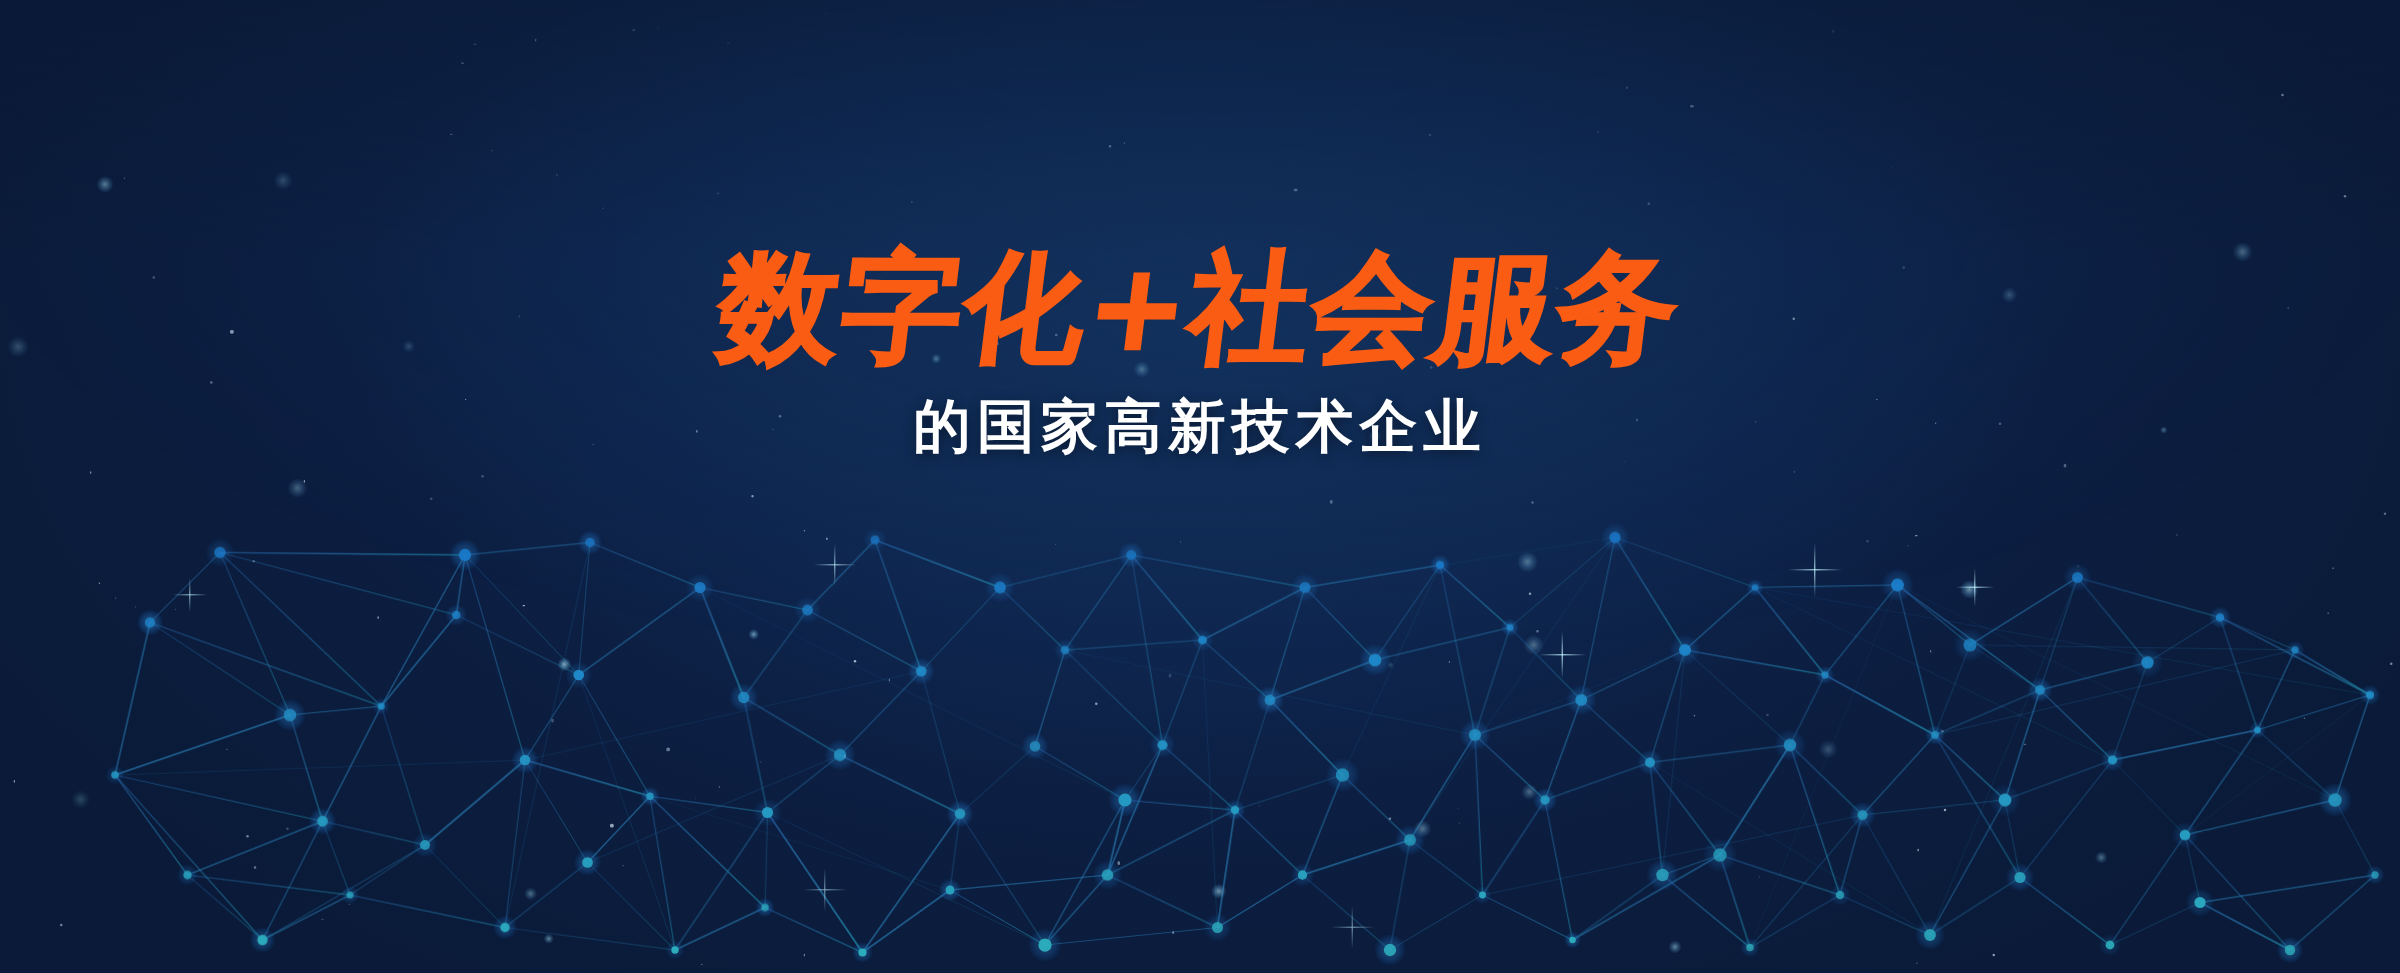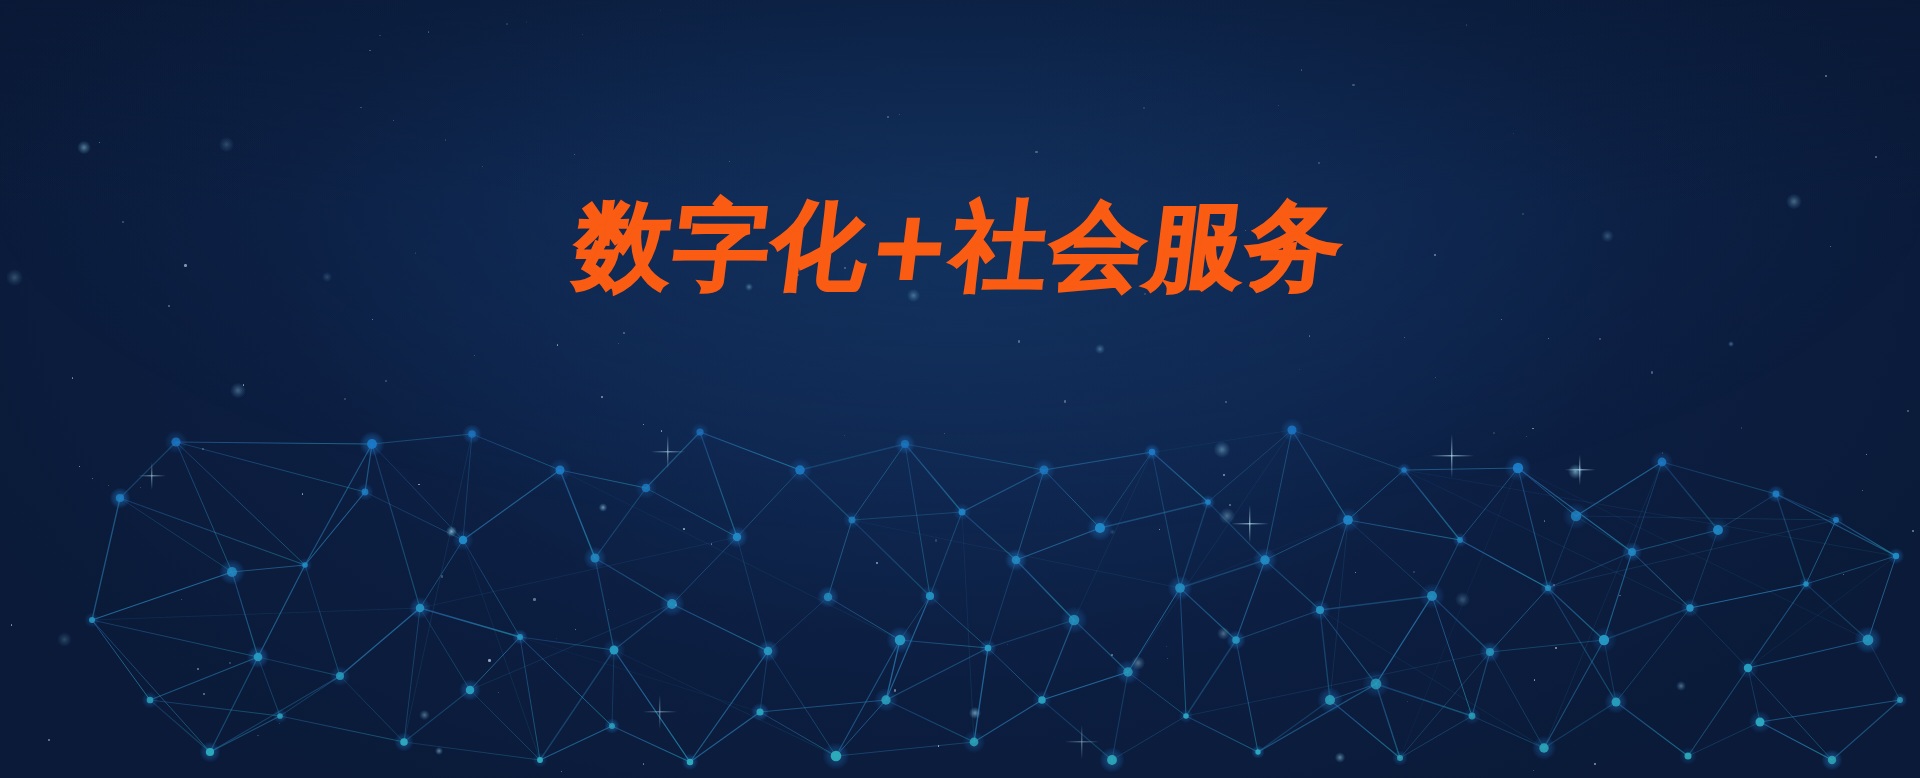--- a/index.html
+++ b/index.html
@@ -648,15 +648,16 @@
       <div class="sparkle" style="width: 35px; height: 35px; left: 642.5px; top: 694.5px; opacity: 0.62;"></div>
       <div class="sparkle" style="width: 35px; height: 35px; left: 1064.5px; top: 724.5px; opacity: 0.58;"></div>
       <div class="sparkle" style="width: 38px; height: 38px; left: 1231px; top: 505px; opacity: 0.94;"></div>
       <div class="sparkle" style="width: 31px; height: 31px; left: 1564.5px; top: 454.5px; opacity: 0.92;"></div>
     </div>
 
   <div class="vignette"></div>
 
   <div class="textwrap">
     <h1 class="headline">数字化+社会服务</h1>
+    <p class="subline">的国家高新技术企业</p>
   </div>
 
 </div>
 
 </body></html>

